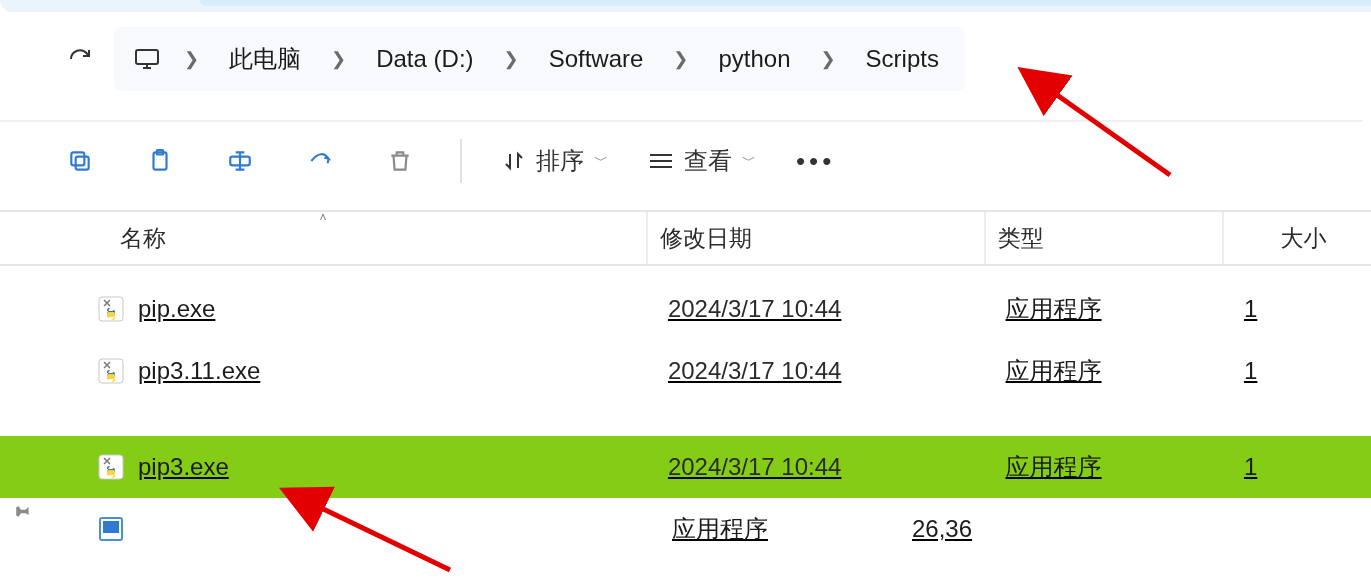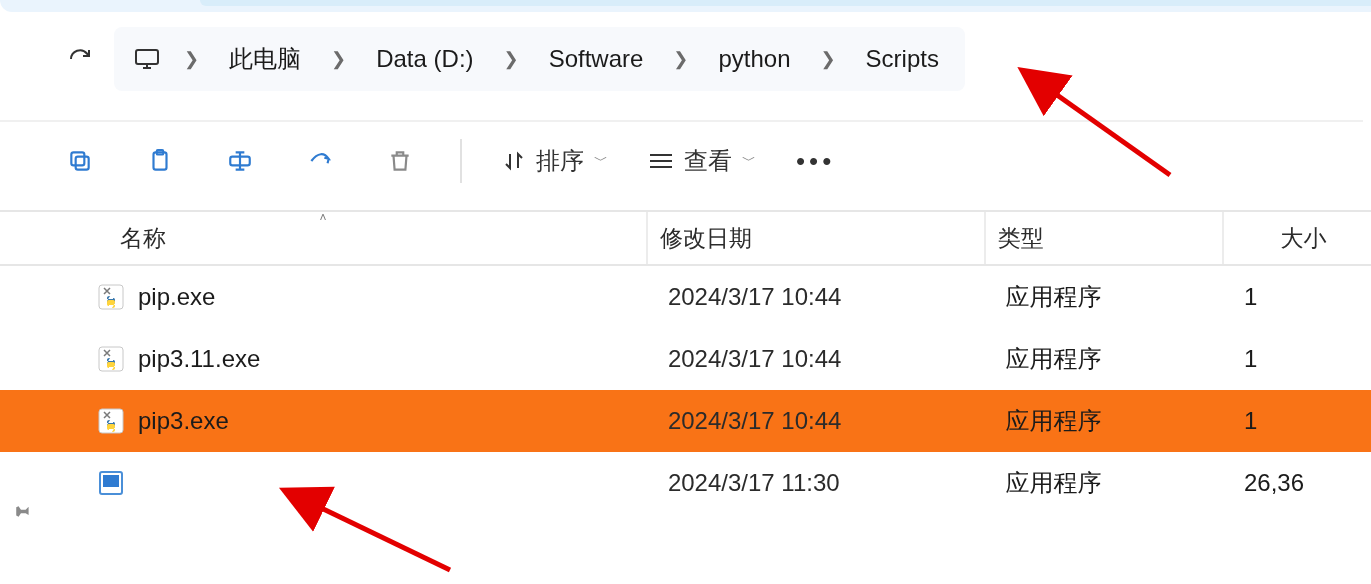--- a/index.html
+++ b/index.html
@@ -30,23 +30,23 @@
   .col-headers { position:absolute; top:210px; left:0; right:0; height:56px; display:flex; align-items:center; font-size:23px; color:#2b2b2b; border-top:2px solid #e6e6e6; border-bottom:2px solid #e6e6e6;}
   .col-headers > div { height:100%; display:flex; align-items:center; padding-left:12px; position:relative;}
   .col-name  { width:650px; padding-left:120px!important;}
   .col-date  { width:340px;}
   .col-type  { width:240px;}
   .col-size  { width:150px;justify-content:center;}
   .col-headers > div + div { border-left:2px solid #ececec;}
   .sort-caret { position:absolute; top:-1px; left:50%; transform:translateX(-50%); font-size:12px; color:#7a7a7a;}
 
   
-  .file-list { position:absolute; top:266px; left:0; right:0; }
+  .file-list { position:absolute; top:278px; left:0; right:0;text-decoration:underline; }
   .file-row { height:62px; display:flex; align-items:center; font-size:24px; color:#1b1b1b; padding-left:98px; border-bottom:1px solid transparent;}
-  .file-row.selected{ background:#f97316;}
+  .file-row.selected{ background:#84cc16;margin-top:34px;}
   .cell-name { width:552px; display:flex; align-items:center; gap:14px;}
   .cell-date { width:340px; padding-left:22px; color:#2b2b2b;}
   .cell-type { width:240px; padding-left:22px;}
   .cell-size { width:150px; padding-left:22px; text-align:left;}
   .file-icon { width:26px; height:26px; display:inline-flex; align-items:center; justify-content:center;}
 
   
   .py-icon svg, .exe-icon svg, .pc-icon svg { display:block;}
 
   
@@ -204,21 +204,20 @@
     </div>
     <div class="file-row">
       <div class="cell-name">
         <span class="file-icon">
           <svg width="26" height="26" viewBox="0 0 26 26">
             <rect x="2" y="2" width="22" height="22" rx="2" fill="#fff" stroke="#4a8fd8" stroke-width="2"></rect>
             <rect x="5" y="5" width="16" height="12" fill="#2f7bd1"></rect>
           </svg>
         </span>
       </div>
-      <div class="cell-date">2024/3/17 11:30</div>
       <div class="cell-type">应用程序</div>
       <div class="cell-size">26,36</div>
     </div>
   </div>
 
 <div class="left-gutter">
   <span class="pin">
     <svg width="20" height="20" viewBox="0 0 24 24" fill="#8a8a8a">
         <path d="M14 3l7 7-4 1-4 4 1 5-3 1-7-7 1-3 5 1 4-4 0-5z"></path>
       </svg>

